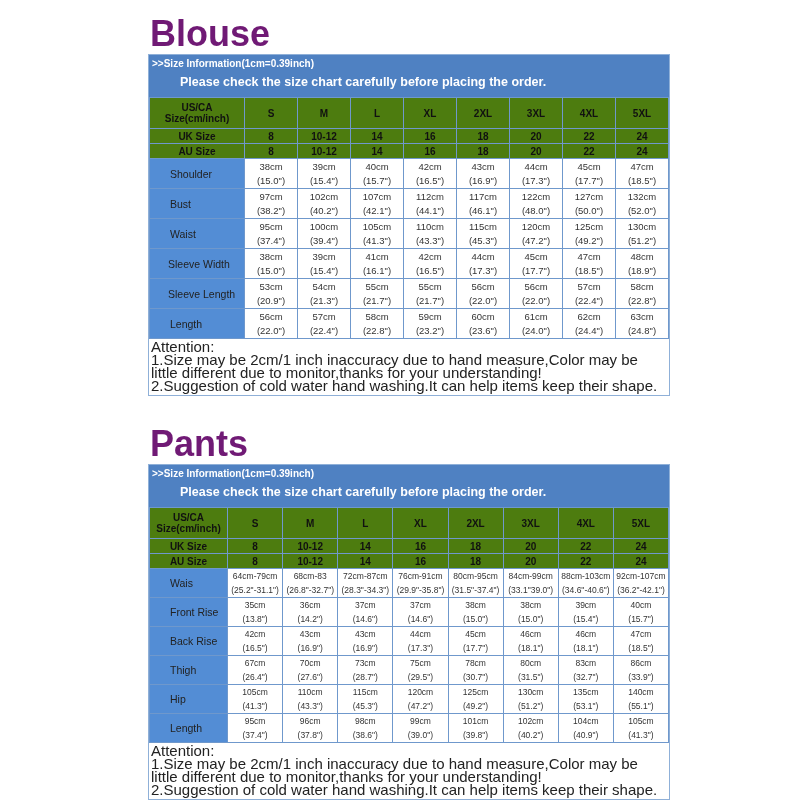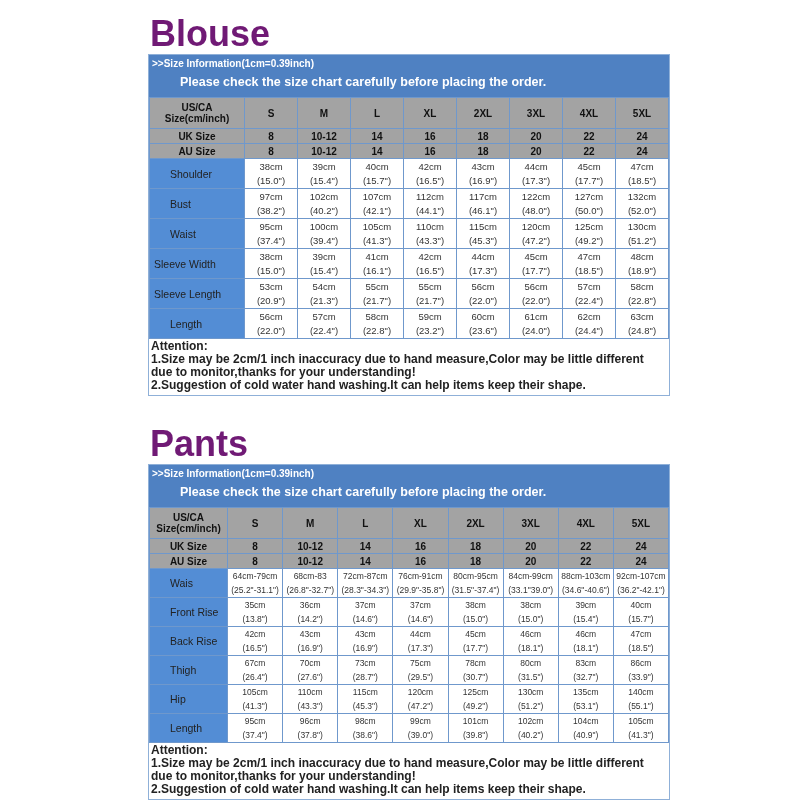--- a/index.html
+++ b/index.html
@@ -7,30 +7,30 @@
   .section { position: absolute; left: 148px; width: 522px; }
   #blouse { top: 14px; }
   #pants { top: 424px; }
   .title { font-family: Liberation Sans, sans-serif; font-weight: bold; font-size: 36px; color: #701a75; line-height: 40px; height: 40px; margin-left: 2px; }
   .chart { border: 1px solid #8fb0d8; background: #fff; }
   .banner { background: #4f81c2; color: #fff; padding: 2px 3px 4px 3px; }
   .banner .info { font-size: 10px; font-weight: bold; line-height: 14px; }
   .banner .notice { font-size: 12.5px; font-weight: bold; line-height: 22px; margin-left: 28px; }
   table { border-collapse: collapse; width: 100%; table-layout: fixed; }
   td { border: 1px solid #6f98cc; text-align: center; padding: 0; font-size: 9.5px; color: #333; }
-  .hdr td { background: #a3a3a3; font-weight: bold; color: #111; font-size: 10px; }
+  .hdr td { background: #4d7c0f; font-weight: bold; color: #111; font-size: 10px; }
   .hdr.first td { height: 30px; }
   .hdr.sub td { height: 14px; margin-top: 46px; }
   td.rowlabel { background: #538dd5; color: #222; text-align: left; font-size: 10.5px; padding-left: 20px; }
-  #blouse td.rowlabel.tight { padding-left: 4px; }
+  #blouse td.rowlabel.tight { padding-left: 18px; }
   td.val { background: #fff; line-height: 14px; }
   #blouse tr.data td { height: 29px; }
   #pants tr.data td { height: 27px; }
   #pants td.val { font-size: 8.5px; }
-  .attn { font-size: 12px; color: #222; line-height: 13px; padding: 1px 2px 3px 2px; font-weight: bold; }
+  .attn { font-size: 15px; color: #222; line-height: 13px; padding: 1px 2px 3px 2px; }
 </style>
 </head>
 <body>
 
 <div class="section" id="blouse">
   <div class="title">Blouse</div>
   <div class="chart">
     <div class="banner">
       <div class="info">&gt;&gt;Size Information(1cm=0.39inch)</div>
       <div class="notice">Please check the size chart carefully before placing the order.</div>

